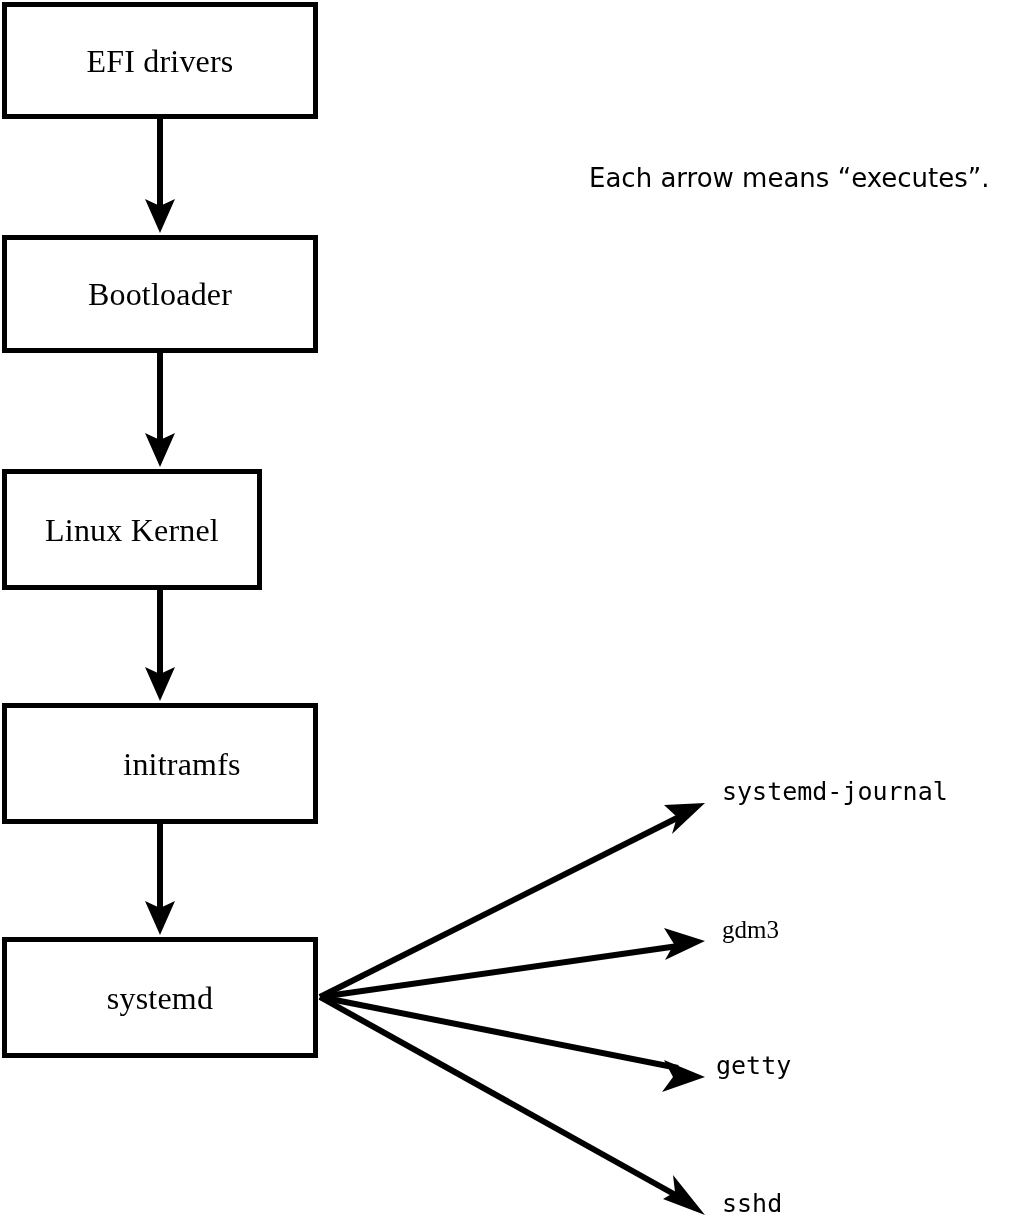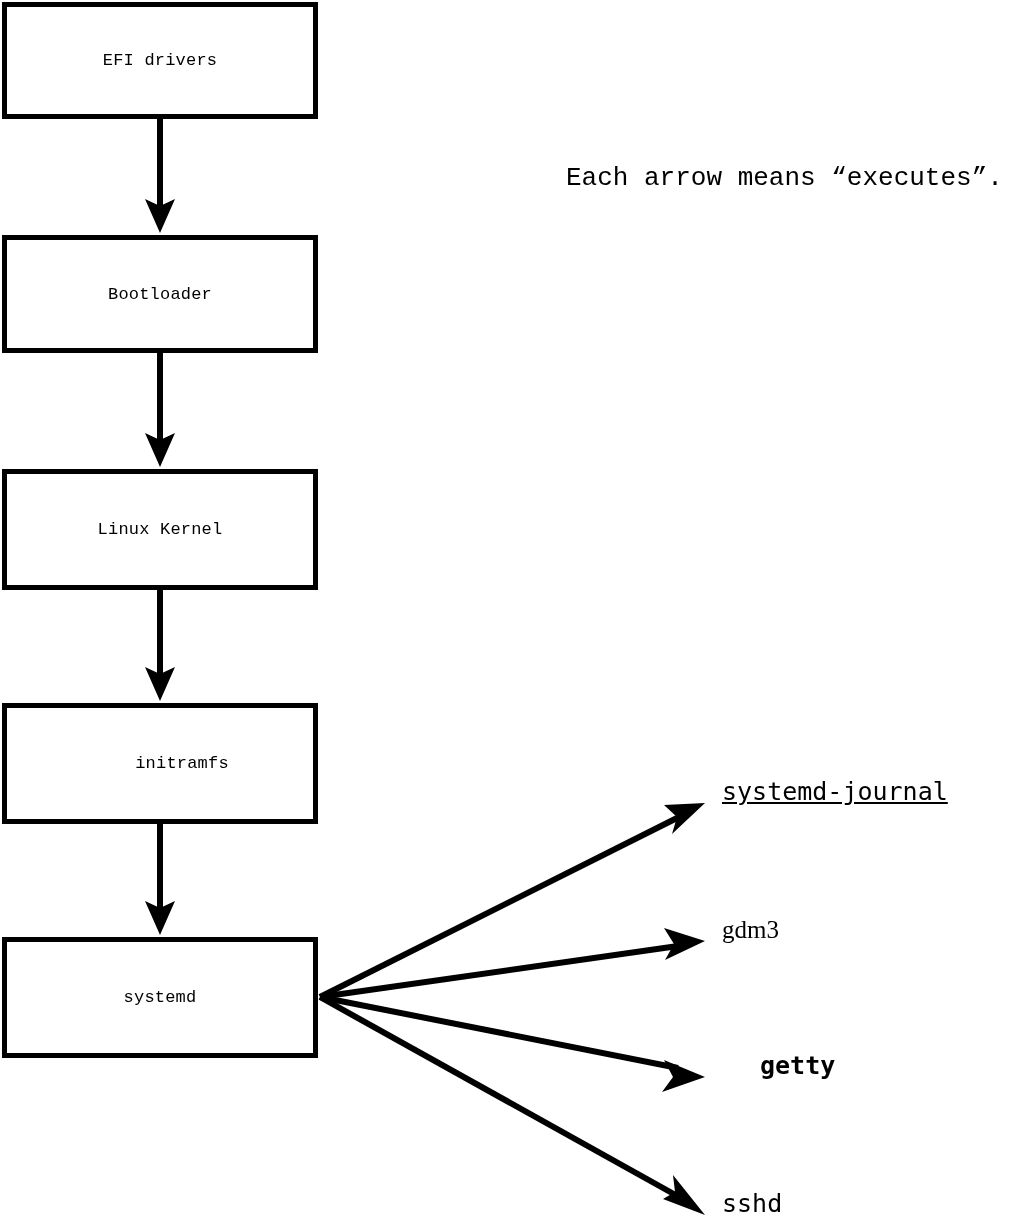--- a/index.html
+++ b/index.html
@@ -20,22 +20,22 @@
   .node-box {
     position: absolute;
     box-sizing: border-box;
     background: #ffffff;
     border: 5px solid #000000;
     display: flex;
     align-items: center;
     justify-content: center;
   }
   .node-label {
-    font-family: Liberation Mono, monospace;
-    font-size: 17px;
+    font-family: Liberation Serif, serif;
+    font-size: 32px;
     color: #000000;
     line-height: 1;
     white-space: nowrap;
     letter-spacing: 0.2px;
   }
   
   .legend-text {
     position: absolute;
     font-family: "DejaVu Sans", "Liberation Sans", sans-serif;
     font-size: 26px;
@@ -110,35 +110,35 @@
   </svg>
 
   <div class="node-box" style="left:2px; top:2px; width:316px; height:117px;">
     <span class="node-label">EFI drivers</span>
   </div>
 
   <div class="node-box" style="left:2px; top:235px; width:316px; height:118px;">
     <span class="node-label">Bootloader</span>
   </div>
 
-  <div class="node-box" style="left:2px; top:469px; width:316px; height:121px;">
+  <div class="node-box" style="left:2px; top:469px; width:260px; height:121px;">
     <span class="node-label">Linux Kernel</span>
   </div>
 
   <div class="node-box" style="left:2px; top:703px; width:316px; height:121px;padding-left:44px;">
     <span class="node-label">initramfs</span>
   </div>
 
   <div class="node-box" style="left:2px; top:937px; width:316px; height:121px;align-items:center;">
     <span class="node-label">systemd</span>
   </div>
 
-  <div class="legend-text" style="left:566px; top:165px;font-family:Liberation Mono, monospace;">Each arrow means “executes”.</div>
+  <div class="legend-text" style="left:589px; top:165px;">Each arrow means “executes”.</div>
 
-  <div class="proc-label" style="left:722px; top:779px;text-decoration:underline;">systemd-journal</div>
+  <div class="proc-label" style="left:722px; top:779px;">systemd-journal</div>
 
   <div class="proc-label" style="left:722px; top:917px;font-family:Liberation Serif, serif;">gdm3</div>
 
-  <div class="proc-label" style="left:760px; top:1053px;font-weight:bold;">getty</div>
+  <div class="proc-label" style="left:716px; top:1053px;">getty</div>
 
   <div class="proc-label" style="left:722px; top:1191px;">sshd</div>
 
 </div>
 
 </body></html>

